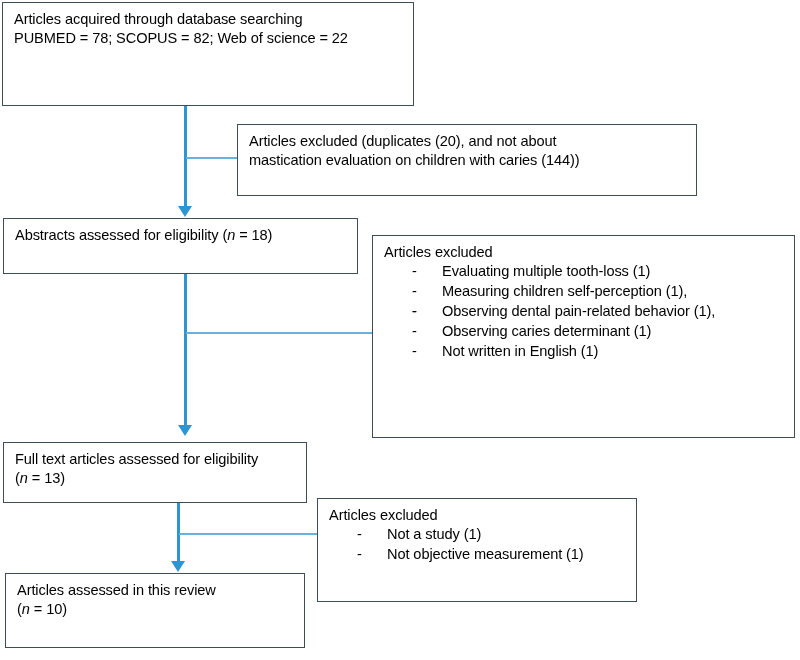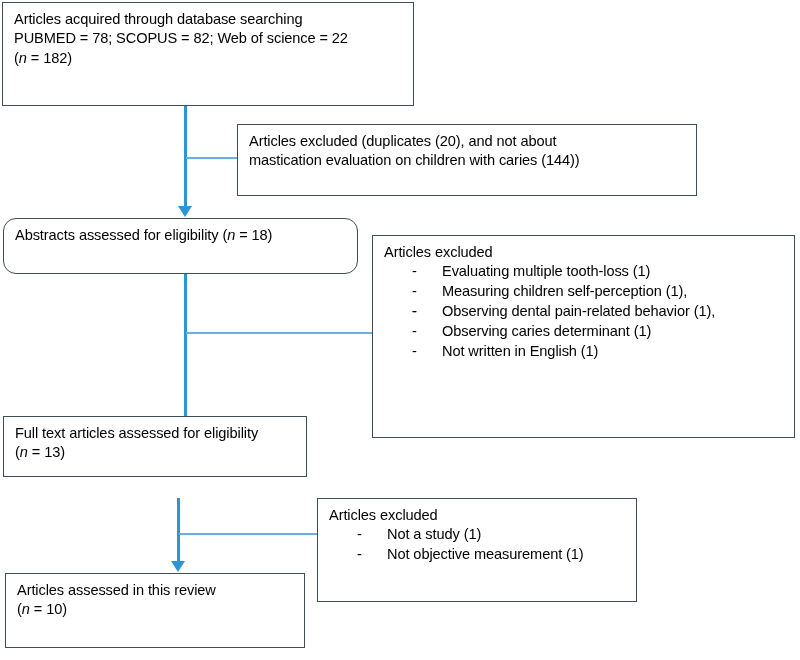--- a/index.html
+++ b/index.html
@@ -85,45 +85,44 @@
   <div class="hline" style="left:186px; top:332px; width:187px;"></div>
 
   <div class="vline" style="left:177px; top:498px; height:64px;"></div>
   <div class="arrowhead" style="left:171px; top:561px;"></div>
 
   <div class="hline" style="left:179px; top:533px; width:139px;"></div>
 
   <div class="node" style="left:2px; top:2px; width:412px; height:104px;">
     <span class="line">Articles acquired through database searching</span>
     <span class="line">PUBMED = 78; SCOPUS = 82; Web of science = 22</span>
-    <span class="line"><span>(</span><span class="italic">n</span><span> = 182)</span></span>
   </div>
 
   <div class="node" style="left:237px; top:124px; width:460px; height:72px;">
     <span class="line">Articles excluded (duplicates (20), and not about</span>
     <span class="line">mastication evaluation on children with caries (144))</span>
   </div>
 
-  <div class="node" style="left:3px; top:218px; width:355px; height:56px;border-radius:13px;">
+  <div class="node" style="left:3px; top:218px; width:355px; height:56px;">
     <span class="line"><span>Abstracts assessed for eligibility (</span><span class="italic">n</span><span> = 18)</span></span>
   </div>
 
   <div class="node" style="left:372px; top:235px; width:423px; height:203px;">
     <span class="line">Articles excluded</span>
     <ul class="blist">
       <li><span class="dash">-</span><span>Evaluating multiple tooth-loss (1)</span></li>
       <li><span class="dash">-</span><span>Measuring children self-perception (1),</span></li>
       <li><span class="dash">-</span></li>
       <li><span class="dash">-</span><span>Observing dental pain-related behavior (1),</span></li>
       <li><span class="dash">-</span><span>Observing caries determinant (1)</span></li>
       <li><span class="dash">-</span><span>Not written in English (1)</span></li>
     </ul>
   </div>
 
-  <div class="node" style="left:3px; top:416px; width:304px; height:61px;">
+  <div class="node" style="left:3px; top:442px; width:304px; height:61px;">
     <span class="line">Full text articles assessed for eligibility</span>
     <span class="line"><span>(</span><span class="italic">n</span><span> = 13)</span></span>
   </div>
 
   <div class="node" style="left:317px; top:498px; width:320px; height:104px;">
     <span class="line">Articles excluded</span>
     <ul class="blist">
       <li><span class="dash">-</span><span>Not a study (1)</span></li>
       <li><span class="dash">-</span><span>Not objective measurement (1)</span></li>
     </ul>

